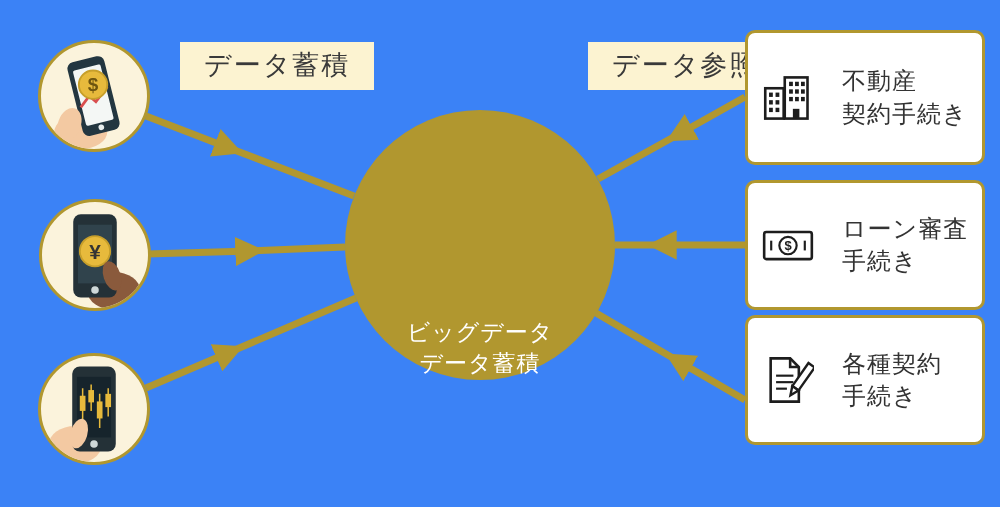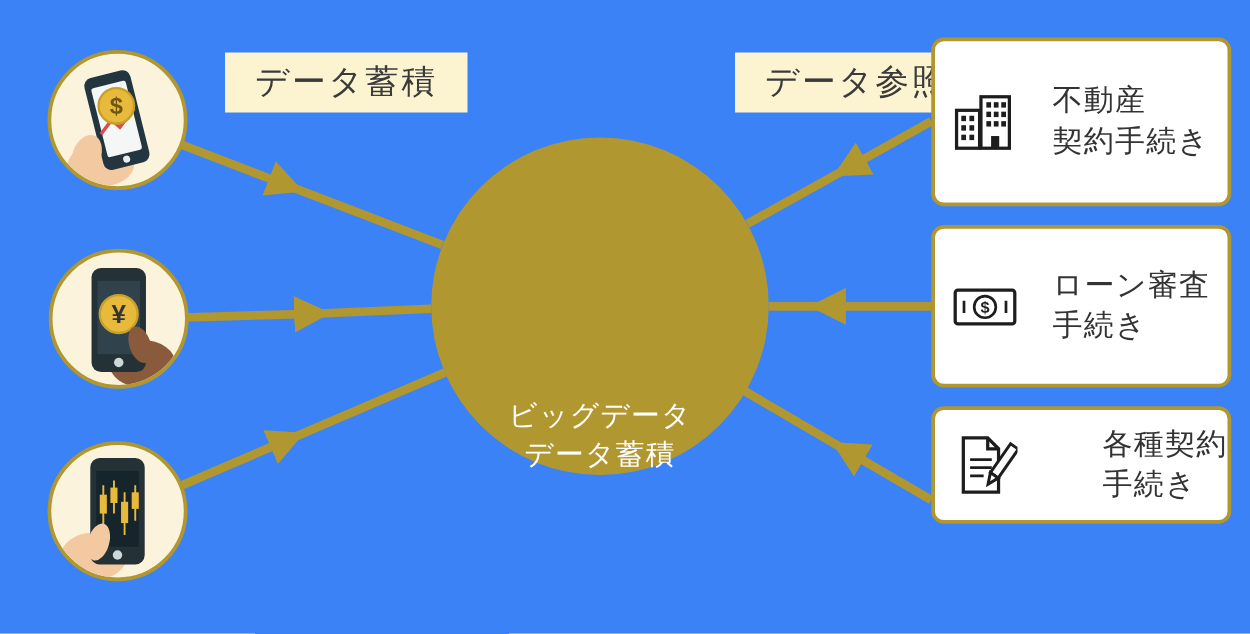--- a/index.html
+++ b/index.html
@@ -67,21 +67,21 @@
     background:#ffffff;
     border:3px solid #b1972f;
     border-radius:10px;
     box-sizing:border-box;
     display:flex;align-items:center;
     padding-left:14px;
     gap:28px;
   }
   .b1{top:30px;height:135px;}
   .b2{top:180px;height:130px;}
-  .b3{top:325px;height:94px;justify-content:space-between;}
+  .b3{top:315px;height:130px;}
   .proc-icon{flex:0 0 52px;width:52px;height:52px;}
   .proc-text{color:#333333;font-size:24px;line-height:1.35;letter-spacing:1px;}
 </style>
 </head>
 <body>
 
 <div class="canvas">
 
   <svg class="connectors" viewBox="0 0 1000 507" xmlns="http://www.w3.org/2000/svg">
     <defs>

